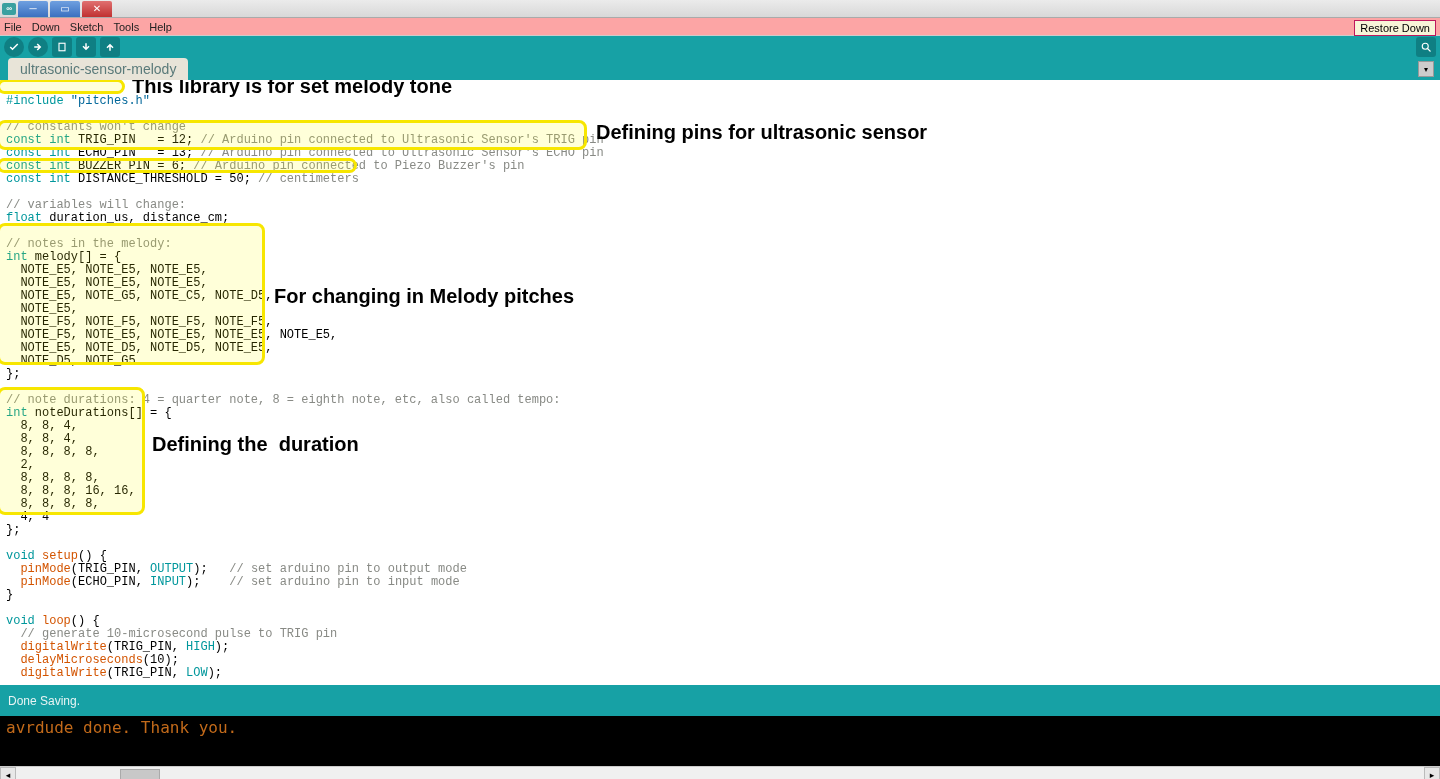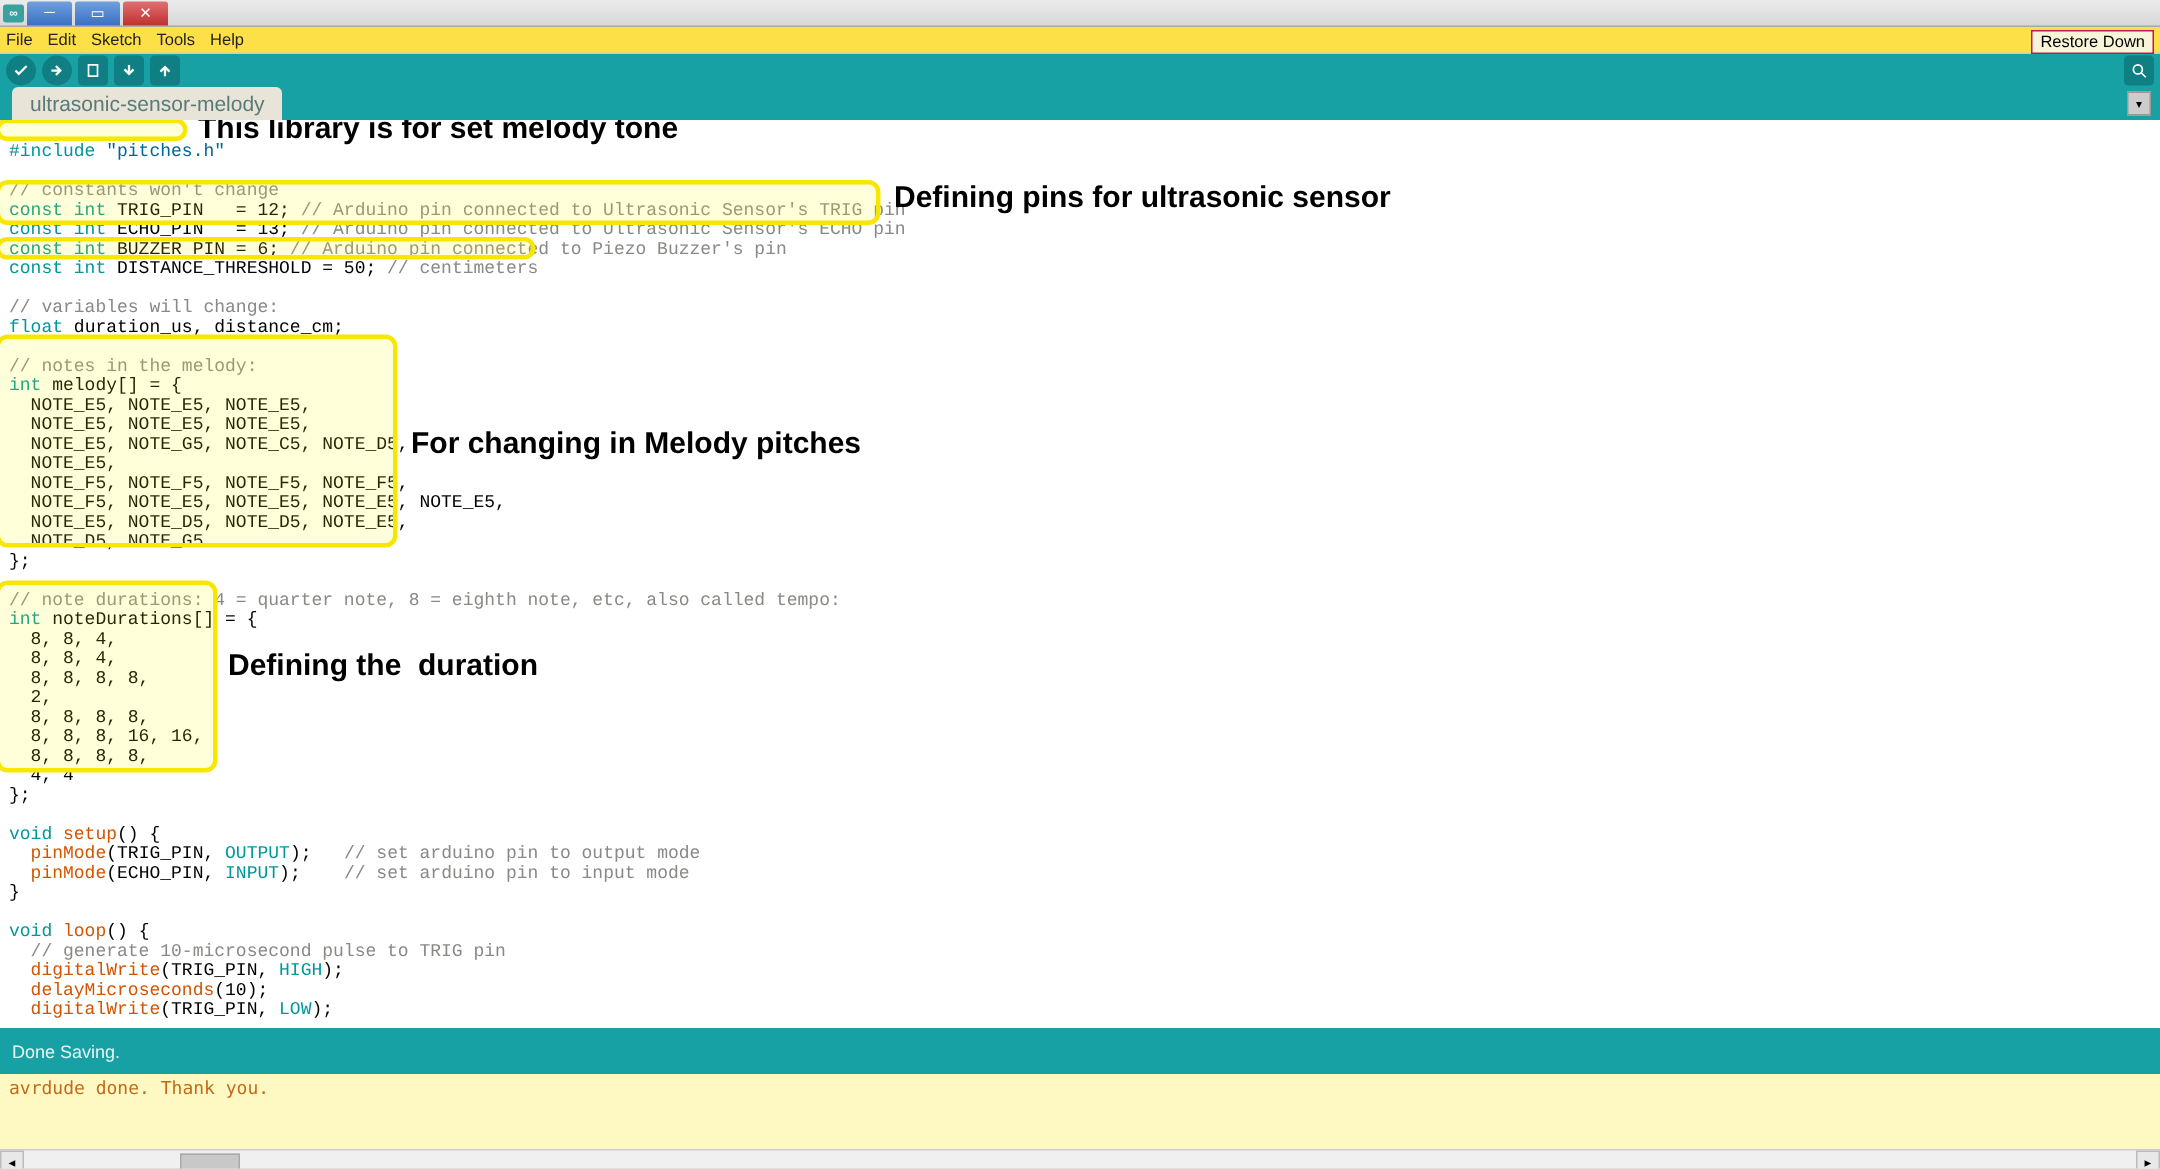--- a/index.html
+++ b/index.html
@@ -6,37 +6,37 @@
 body { font-family: "Segoe UI", Tahoma, sans-serif; font-size: 12px; background: #d4d0c8; width: 1440px; height: 779px; overflow: hidden; position: relative; }
 .titlebar { height: 18px; background: linear-gradient(to bottom, #ebebeb, #d8d8d8); display: flex; align-items: center; border-bottom: 1px solid #aaa; }
 .titlebar .arduino-icon { width: 14px; height: 12px; margin-left: 2px; background: #3aa0a0; border-radius: 2px; display:flex;align-items:center;justify-content:center;color:white;font-size:8px;font-weight:bold;}
 .titlebar .title { margin-left: 4px; font-size: 11px; color: #333; flex: 1; }
 .winbtns { display: flex; }
 .winbtn { width: 30px; height: 16px; display:flex;align-items:center;justify-content:center; margin-left:2px; border-radius:2px 2px 0 0; font-size:10px; color:white; cursor:default;}
 .winmin{background:linear-gradient(#6fa0e0,#3a70c0);}
 .winmax{background:linear-gradient(#6fa0e0,#3a70c0);}
 .winclose{background:linear-gradient(#e07070,#c03030);}
 .restore-down{position:absolute;right:4px;top:20px;background:#f8f4d8;border:1px solid #be185d;padding:1px 5px;font-size:11px;z-index:100;}
-.menubar { height: 18px; background: #fde047; display: flex; align-items: center; padding-left: 4px; border-bottom: 1px solid #ccc; }
+.menubar { height: 18px; background: #fca5a5; display: flex; align-items: center; padding-left: 4px; border-bottom: 1px solid #ccc; }
 .menubar span { margin-right: 10px; font-size: 11px; color: #222; cursor:default;}
 .toolbar { height: 22px; background: #17a1a5; display:flex;align-items:center;padding:0 4px; position:relative;}
 .tbutton { width:20px;height:20px;border-radius:10px;background:#0f7f83;margin-right:4px;display:flex;align-items:center;justify-content:center;color:white;cursor:default;}
 .tbutton.sq{border-radius:3px;}
 .tbutton svg{width:12px;height:12px;fill:white;stroke:white;}
 .serial-monitor{margin-left:auto;width:20px;height:20px;background:#0f7f83;border-radius:3px;display:flex;align-items:center;justify-content:center;}
 .tabbar { height: 22px; background: #17a1a5; display:flex;align-items:flex-end;padding-left:8px;position:relative;}
 .tab { background:#e8e4d8;padding:3px 12px;border-radius:4px 4px 0 0;font-size:14px;color:#5a7a7a;cursor:default;}
 .tab-dropdown{position:absolute;right:6px;top:3px;width:16px;height:16px;background:#ccc;border:1px solid #999;display:flex;align-items:center;justify-content:center;font-size:8px;}
 .editor { background:#fff; height: 605px; overflow:auto; font-family: "Consolas","Courier New",monospace; font-size:12px; line-height:13px; padding:2px 6px; position:relative; white-space:pre;} 
 .ty{color:#00979c;} 
 .str{color:#006699;}
 .cm{color:#888a85;}
 .fn{color:#d35400;}
 .status { height:31px;background:#17a1a5;color:#e8f4f4;font-size:12px;display:flex;align-items:center;padding:0 8px;}
-.console { height:50px;background:#fef9c3;color:#c26a1a;font-family:"Consolas",monospace;font-size:12px;padding:2px 6px;overflow:hidden;}
+.console { height:50px;background:#000000;color:#c26a1a;font-family:"Consolas",monospace;font-size:16px;padding:2px 6px;overflow:hidden;}
 .hscrollbar{height:16px;background:#f0f0f0;border-top:1px solid #ccc;position:relative;}
 .hscrollbar .thumb{position:absolute;left:120px;top:2px;height:12px;width:40px;background:#c8c8c8;border:1px solid #aaa;}
 .hscrollbar .arrow{position:absolute;top:0;width:16px;height:16px;background:#e8e8e8;border:1px solid #bbb;display:flex;align-items:center;justify-content:center;font-size:9px;}
 .hscrollbar .arrow.l{left:0;} .hscrollbar .arrow.r{right:0;}
 .footer{height:19px;background:#17a1a5;color:#fff;font-size:11px;display:flex;align-items:center;padding:0 8px;}
 .footer .right{margin-left:auto;}
 .annot{position:absolute;font-family:"Segoe UI",sans-serif;font-weight:bold;color:#000;font-size:20px;pointer-events:none;}
 .hlbox{position:absolute;border:3px solid #f7e600;border-radius:8px;background:rgba(255,255,0,0.15);pointer-events:none;}
 </style>
 </head>
@@ -47,21 +47,21 @@
   <div class="winbtns">
     <div class="winbtn winmin">─</div>
     <div class="winbtn winmax">▭</div>
     <div class="winbtn winclose">✕</div>
   </div>
 </div>
 <div class="restore-down">Restore Down</div>
 
 <div class="menubar">
   <span>File</span>
-  <span>Edit</span>
+  <span>Down</span>
   <span>Sketch</span>
   <span>Tools</span>
   <span>Help</span>
 </div>
 
 <div class="toolbar">
   <div class="tbutton">
       <svg viewBox="0 0 16 16">
         <path d="M3 8 L6 11 L13 4" stroke-width="2" fill="none"></path>
       </svg>

